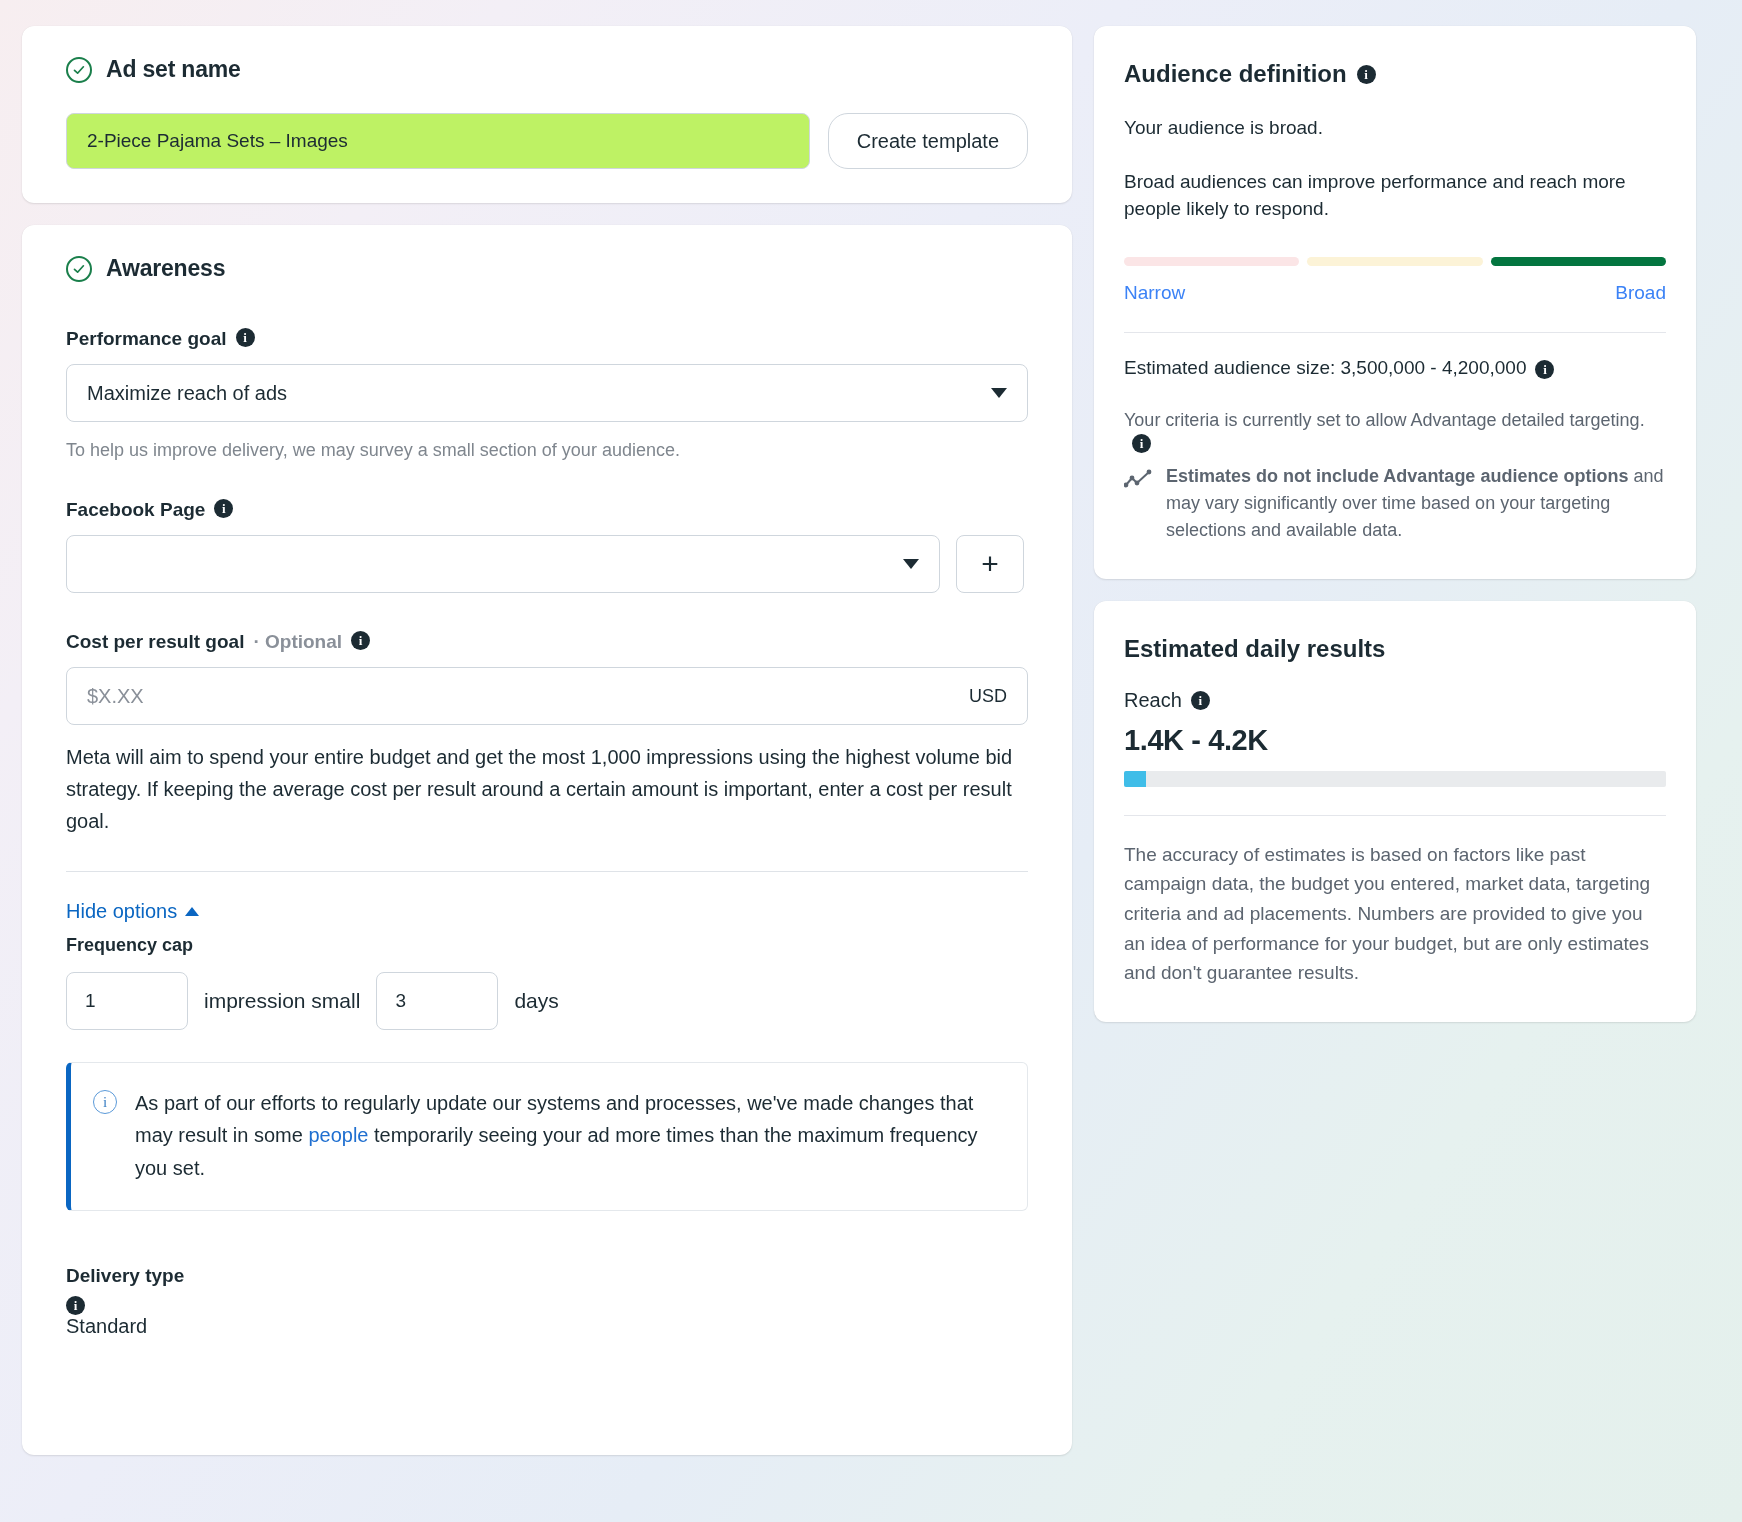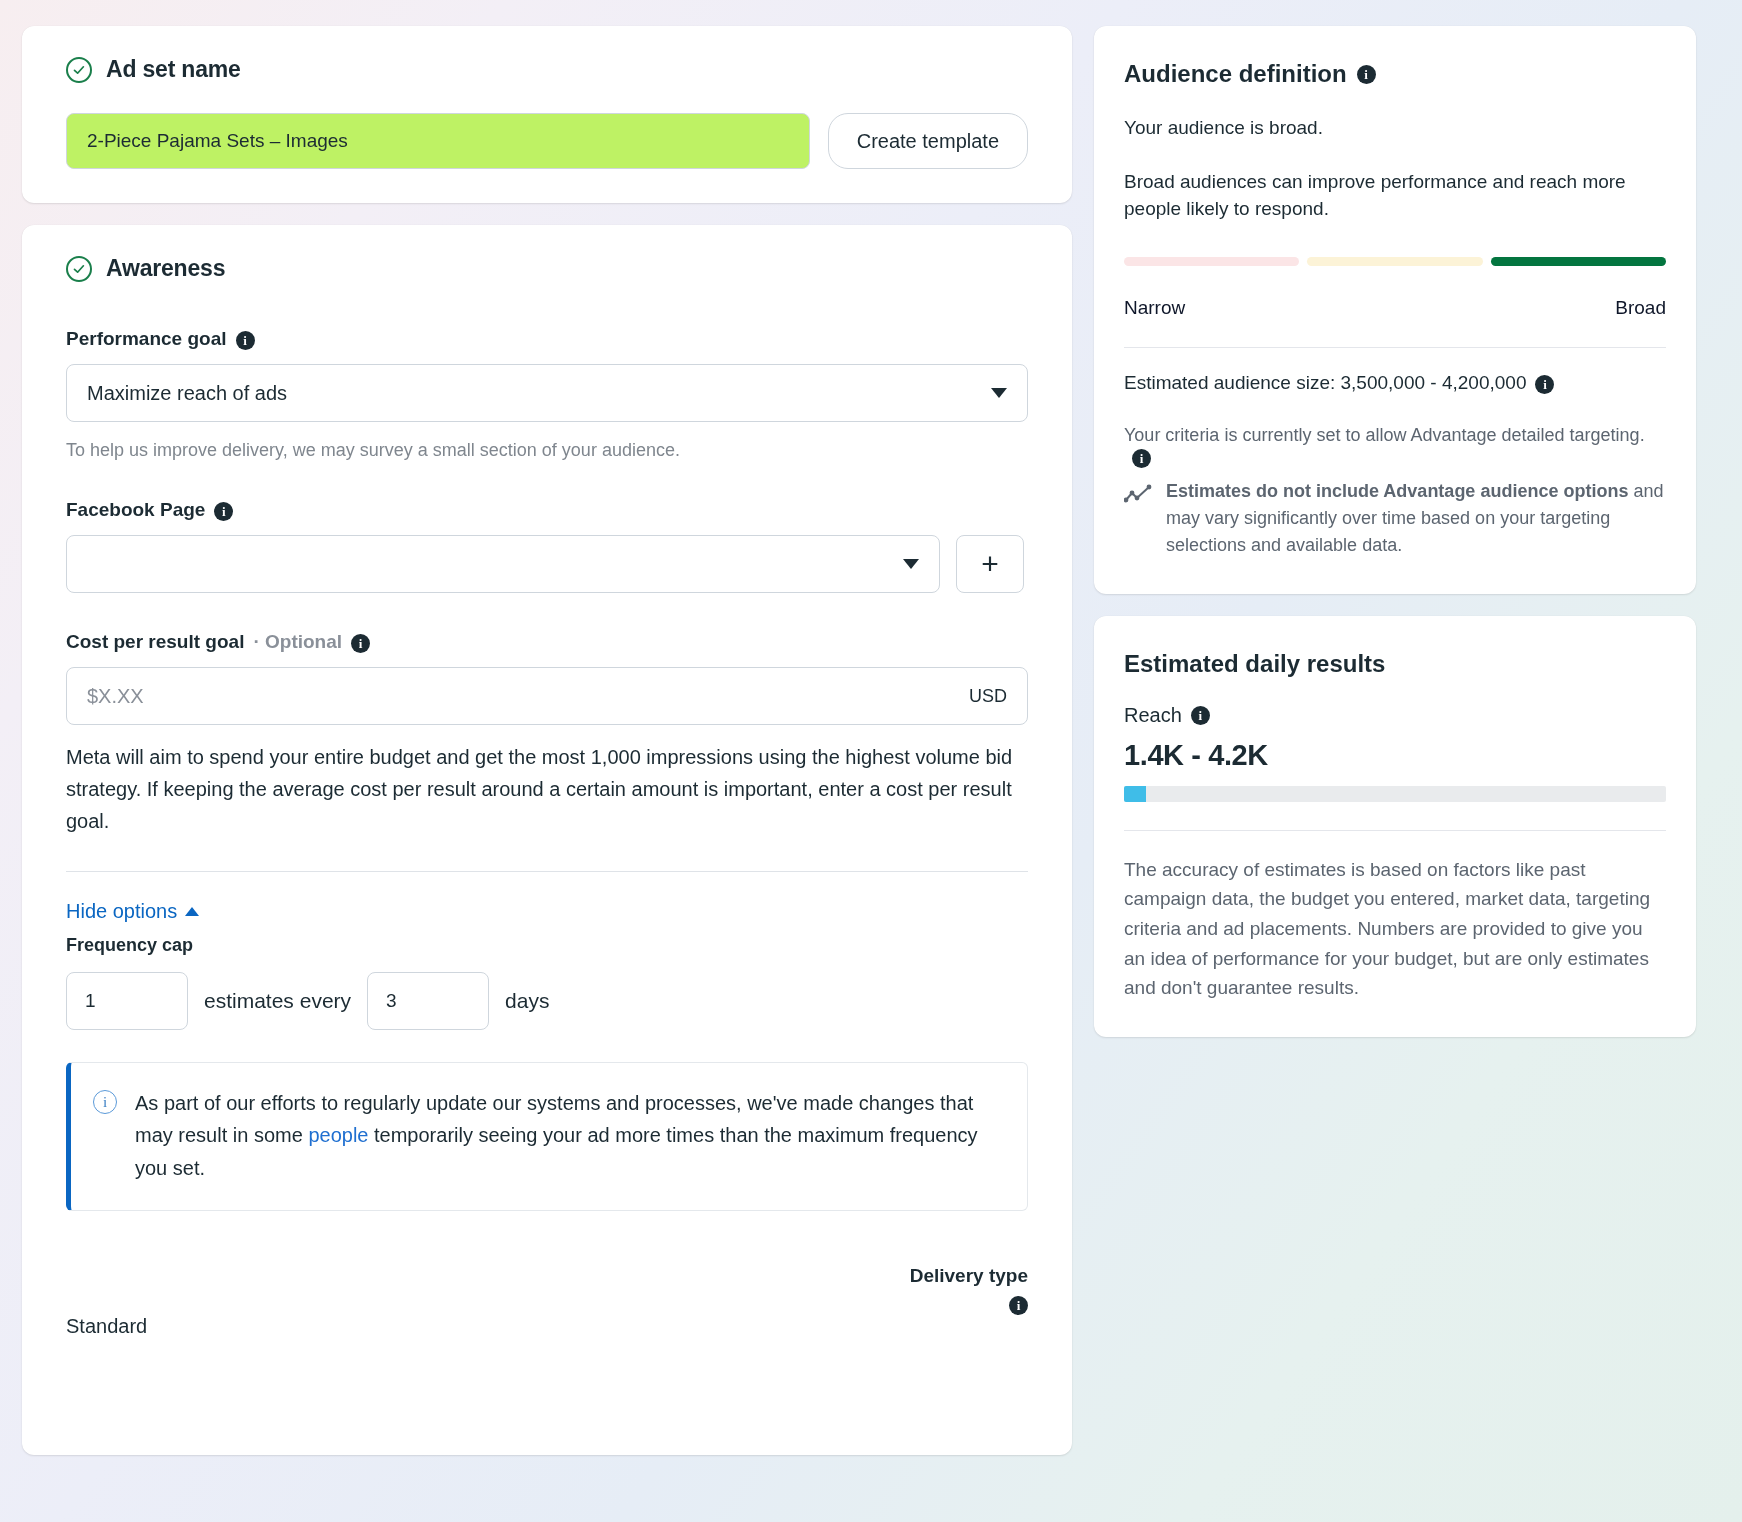--- a/index.html
+++ b/index.html
@@ -60,21 +60,21 @@
     display:flex; align-items:center; justify-content:center;
     font-size:20px; color:#1c2b33; cursor:pointer;
     white-space:nowrap;
   }
 
   
   .aware-card { padding: 30px 44px 60px 44px; min-height: 1230px; }
 
   .field-label {
     font-size:19px; font-weight:bold; color:#1c2b33;
-    display:flex; align-items:flex-end; gap:9px; margin-top:38px; margin-bottom:14px;
+    display:flex; align-items:flex-start; gap:9px; margin-top:38px; margin-bottom:14px;
   }
   .field-label.first { margin-top: 46px; }
   .optional-suffix { font-weight:bold; color:#8a9099; }
   .info-dot {
     width:19px; height:19px; border-radius:50%; background:#1c2b33; color:#fff;
     font-size:13px; font-weight:bold; display:inline-flex; align-items:center;
     justify-content:center; font-family:"Liberation Serif", serif; line-height:1;
     flex:0 0 19px;
   }
 
@@ -135,21 +135,21 @@
   .delivery-block { margin-top:54px; }
   .delivery-val { font-size:20px; color:#1c2b33; }
 
   
   .panel { padding: 34px 30px 34px 30px; margin-bottom:22px; }
   .panel-title { font-size:24px; font-weight:bold; display:flex; align-items:center; gap:10px; }
   .panel-p { font-size:19px; color:#1c2b33; margin-top:26px; line-height:1.45; }
 
   .gauge { display:flex; gap:8px; margin-top:34px; }
   .gauge-seg { height:9px; border-radius:5px; flex:1 1 0; }
-  .gauge-labels { display:flex; justify-content:space-between; margin-top:31px; font-size:19px; color:#0f172a; }
+  .gauge-labels { display:flex; justify-content:space-between; margin-top:16px; font-size:19px; color:#3b82f6; }
 
   .panel-divider { height:1px; background:#e4e6eb; margin:28px 0 24px 0; }
 
   .est-size { font-size:19px; display:flex; align-items:flex-end; gap:9px; color:#1c2b33; }
 
   .criteria { font-size:18px; color:#5c6570; line-height:1.5; margin-top:28px; display:flex; flex-wrap:wrap; align-items:center; gap:0; }
   .criteria .dot-inline { margin-left:8px; }
 
   .adv-row { display:flex; gap:14px; margin-top:10px; align-items:flex-start; }
   .trend-icon { flex:0 0 28px; margin-top:6px; }
@@ -237,21 +237,21 @@
       
       <div class="hide-options">
         <span>Hide options</span>
         <span class="caret-up"></span>
       </div>
 
       
       <div class="sub-label">Frequency cap</div>
       <div class="freq-row">
         <div class="num-input">1</div>
-        <span class="freq-word">estimates every</span>
+        <span class="freq-word">impression small</span>
         <div class="num-input">3</div>
         <span class="freq-word">days</span>
       </div>
 
       
       <div class="notice">
         <span class="notice-icon">i</span>
         <div class="notice-text">
           <span>As part of our efforts to regularly update our systems and processes, we've made changes that may result in some </span><a href="#">people</a><span> temporarily seeing your ad more times than the maximum frequency you set.</span>
         </div>

